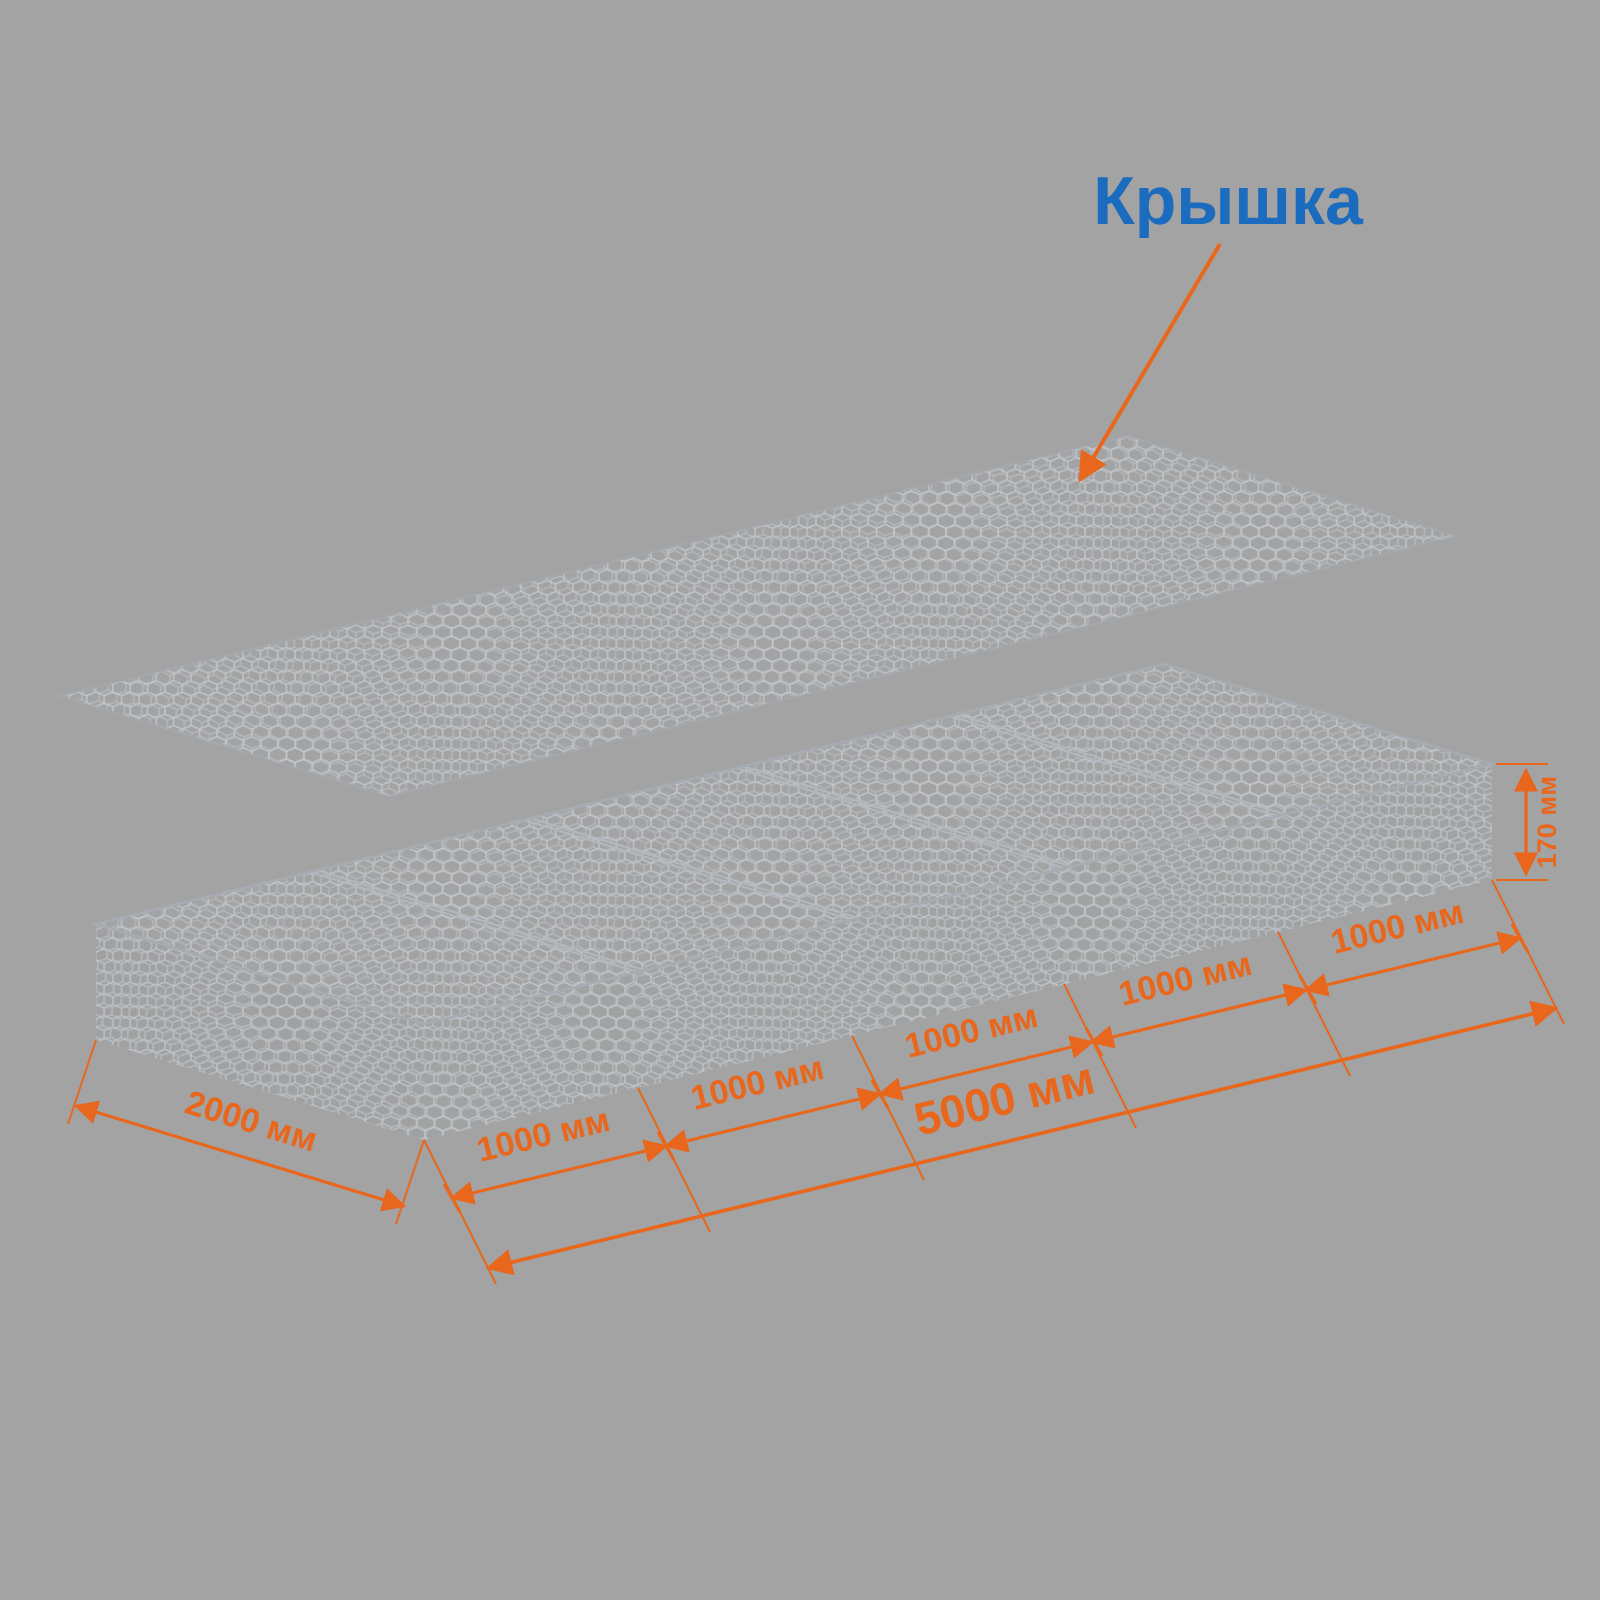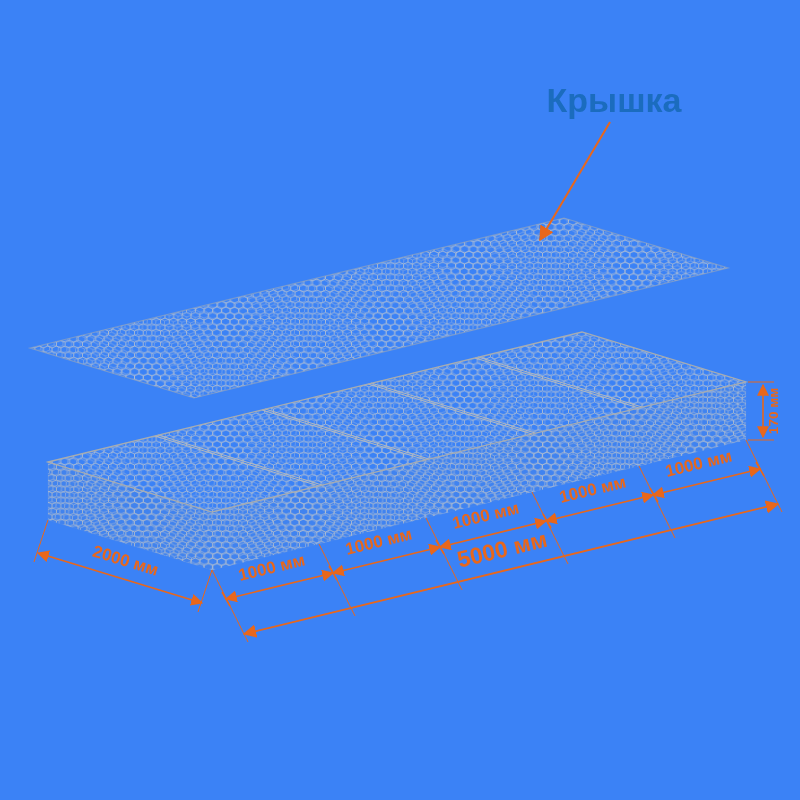--- a/index.html
+++ b/index.html
@@ -1,17 +1,17 @@
 <!DOCTYPE html>
 <html><head>
 <meta charset="utf-8">
 <style>
   html,body{margin:0;padding:0;background:#ffffff;}
   body{width:800px;height:800px;overflow:hidden;font-family:"Liberation Sans",sans-serif;}
-  #stage{position:relative;width:800px;height:800px;background:#3b82f6;}
+  #stage{position:relative;width:800px;height:800px;background:#a3a3a3;}
   svg{display:block;}
   text{font-family:"Liberation Sans",sans-serif;}
   .dim-label{font-weight:bold;}
   .callout-label{font-weight:bold;}
 </style>
 </head>
 <body>
 
 <div id="stage">
 <svg width="800" height="800" viewBox="0 0 800 800">

